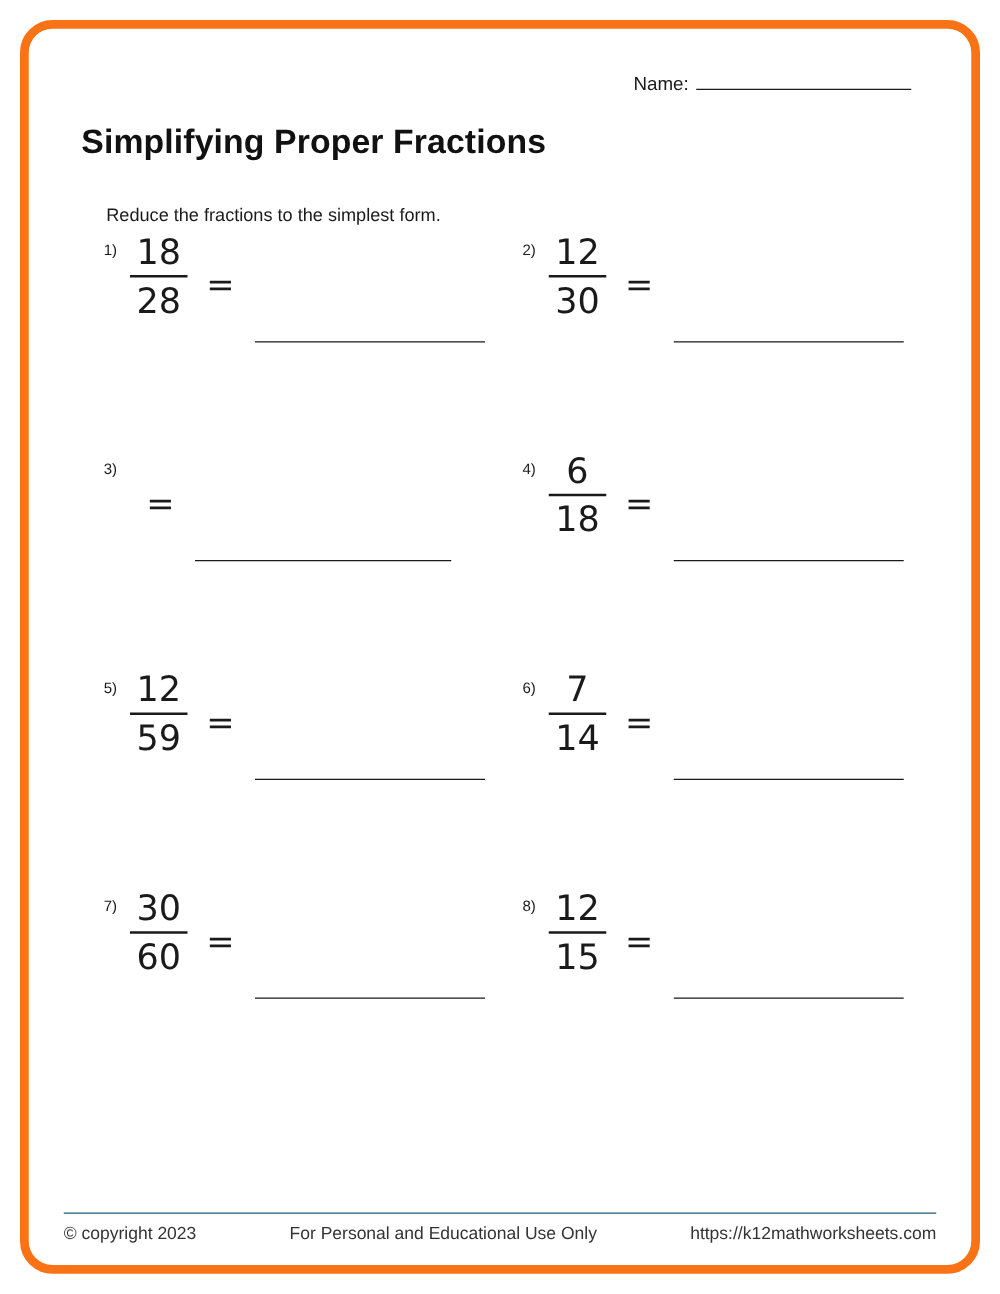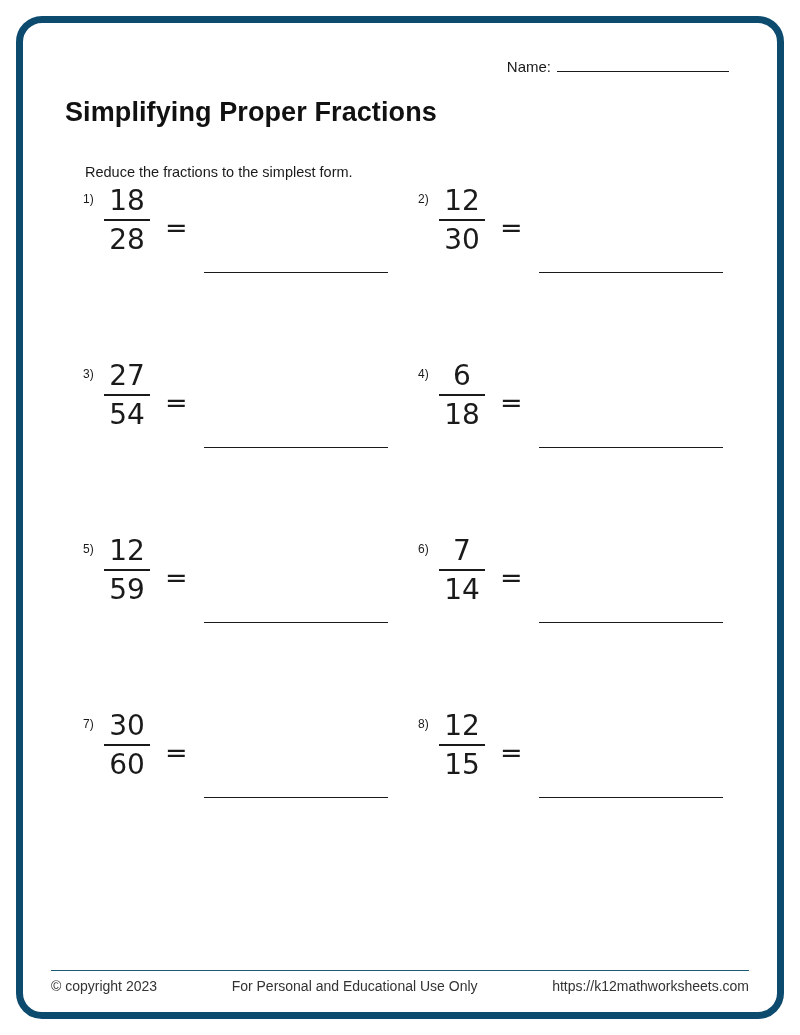--- a/index.html
+++ b/index.html
@@ -18,21 +18,21 @@
     width: 800px;
     height: 1035px;
     box-sizing: border-box;
     padding: 16px;
   }
   .sheet {
     position: relative;
     width: 100%;
     height: 100%;
     box-sizing: border-box;
-    border: 7px solid #0c4a6e;
+    border: 7px solid #f97316;
     border-radius: 26px;
     background: #ffffff;
   }
   .inner {
     position: absolute;
     left: 0; right: 0; top: 0; bottom: 0;
     padding: 34px 42px 0 42px;
     box-sizing: border-box;
   }
   .name-row {
@@ -172,25 +172,20 @@
             <span class="num">12</span>
             <span class="bar"></span>
             <span class="den">30</span>
           </span>
           <span class="equals">=</span>
           <span class="answer-line"></span>
         </div>
 
         <div class="problem">
           <span class="pnum">3)</span>
-          <span class="fraction">
-            <span class="num">27</span>
-            <span class="bar"></span>
-            <span class="den">54</span>
-          </span>
           <span class="equals">=</span>
           <span class="answer-line"></span>
         </div>
 
         <div class="problem">
           <span class="pnum">4)</span>
           <span class="fraction">
             <span class="num">6</span>
             <span class="bar"></span>
             <span class="den">18</span>

